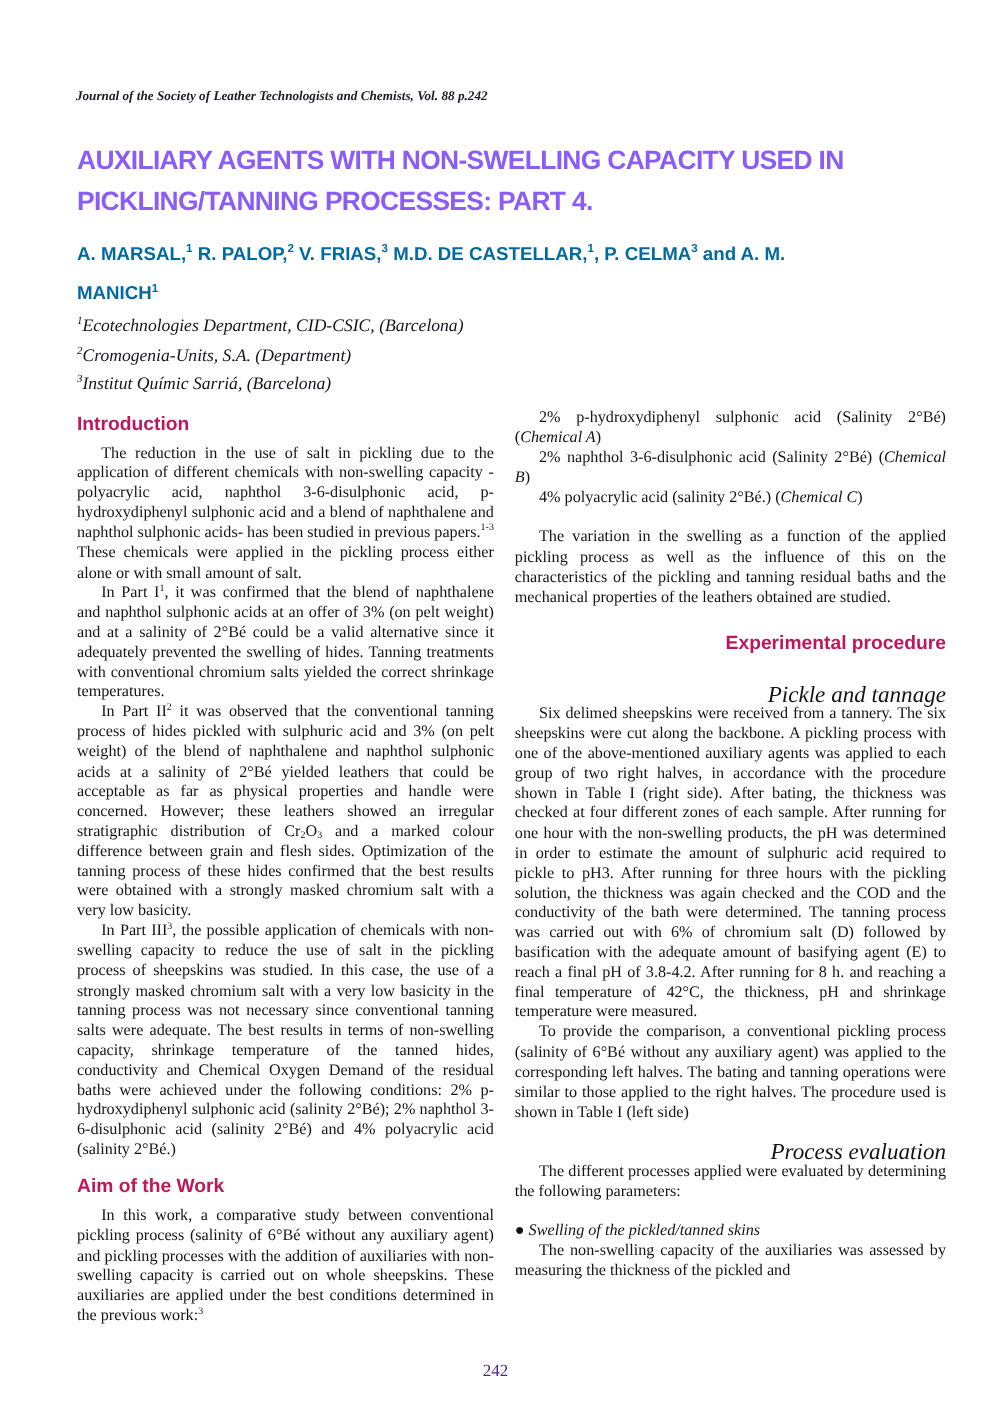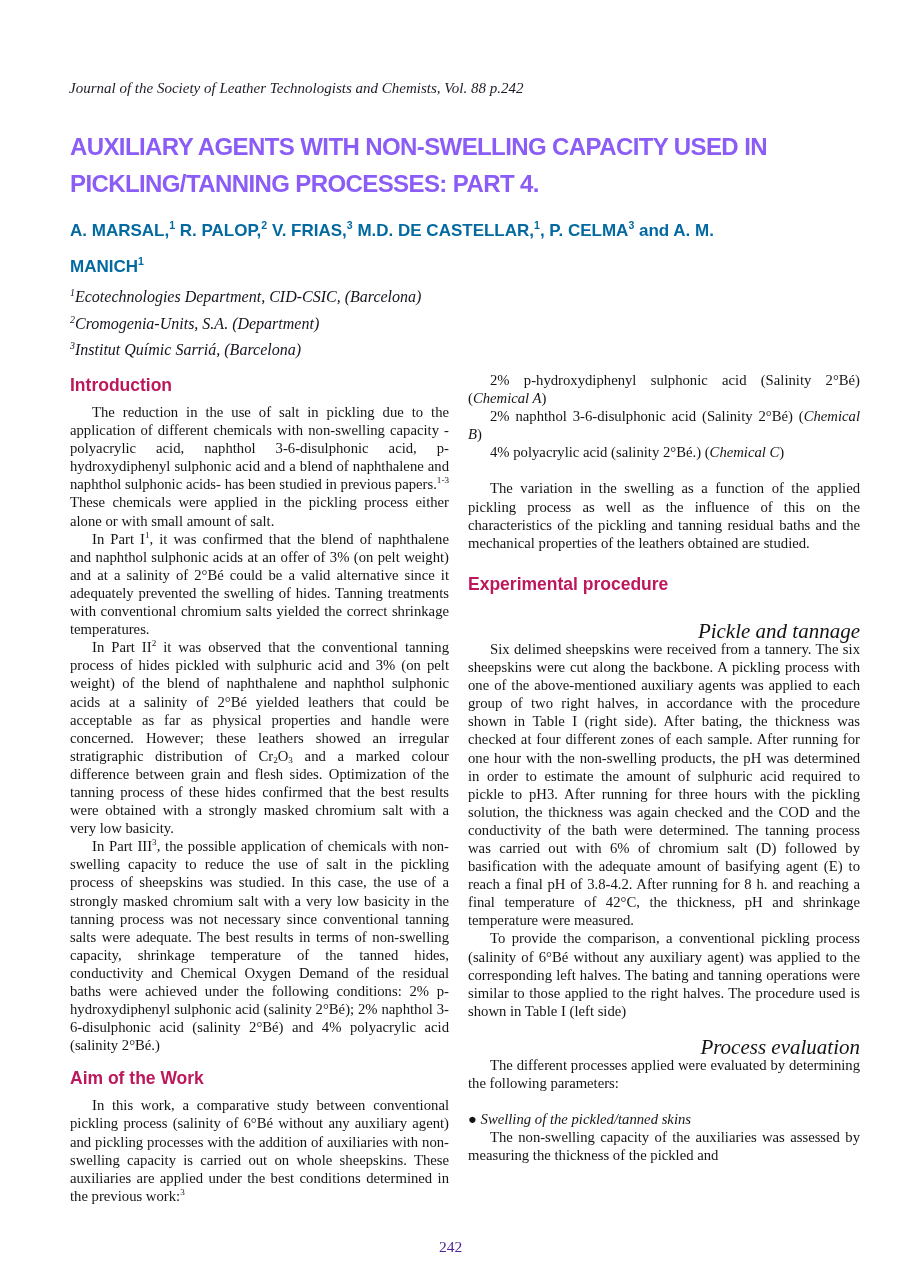--- a/index.html
+++ b/index.html
@@ -6,21 +6,21 @@
   .page{
     position:relative;
     width:901px;height:1282px;
     background:#ffffff;
     color:#161616;
     font-family:"Liberation Serif", serif;
     overflow:hidden;
   }
   .running-head{
     position:absolute;left:69px;top:80px;width:600px;
-    font-style:italic;font-weight:normal;font-size:15px;
+    font-style:italic;font-weight:bold;font-size:12px;
     color:#1c1c28;
   }
   .article-title{
     position:absolute;left:70px;top:128px;width:762px;margin:0;
     font-family:"Liberation Sans", sans-serif;
     font-weight:bold;font-size:24px;line-height:37px;
     letter-spacing:-0.6px;color:#8b5cf6;
   }
   .article-authors{
     position:absolute;left:70px;top:213px;width:770px;
@@ -37,21 +37,21 @@
     text-align:justify;color:#141414;
   }
   .col-left{left:70px;top:374px;width:379px;}
   .col-right{left:468px;top:371px;width:392px;}
   .section-heading{
     font-family:"Liberation Sans", sans-serif;
     font-weight:bold;font-size:17.5px;line-height:22px;
     margin:0 0 7px 0;text-align:left;color:#be185d;
   }
   .heading-aim{margin-top:13px;}
-  .heading-exp{margin-top:21px;margin-bottom:27px;}
+  .heading-exp{margin-top:21px;margin-bottom:27px;text-align:right;}
   .sub-heading{
     font-style:italic;font-size:21px;line-height:18.1px;
     font-weight:normal;margin:0;text-align:right;
   }
   .sub-eval{margin-top:18px;}
   p{margin:0;}
   .indent{text-indent:22px;}
   .gap-above{margin-top:18px;}
   sup{font-size:0.62em;line-height:0;vertical-align:super;}
   sub{font-size:0.62em;line-height:0;vertical-align:baseline;position:relative;top:0.25em;}

